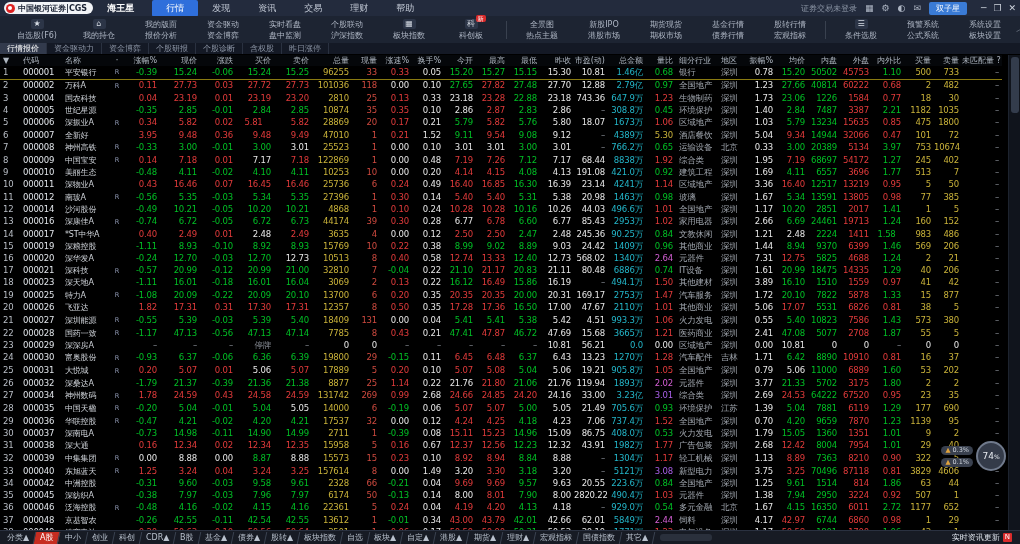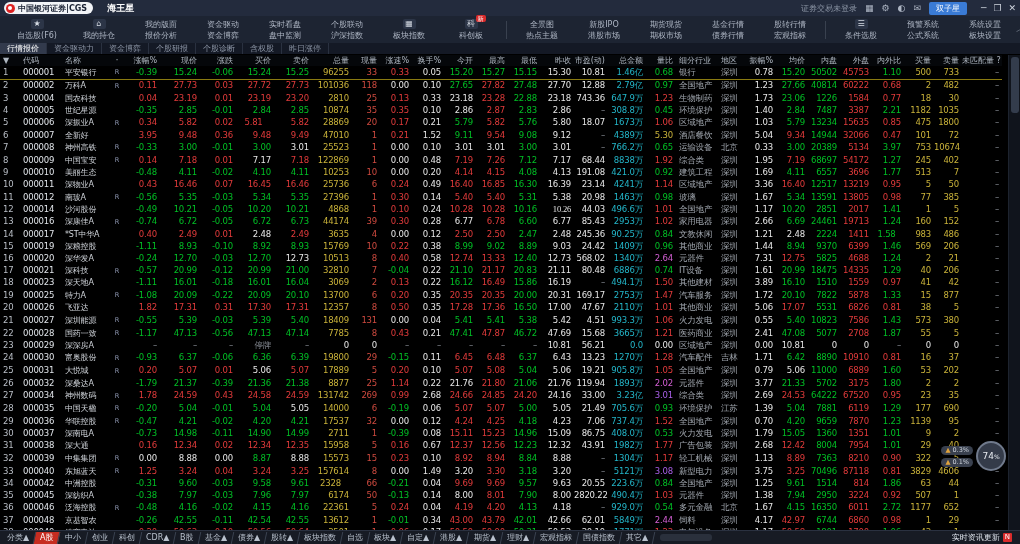--- a/index.html
+++ b/index.html
@@ -74,20 +74,28 @@
 <body>
 
 <div id="app">
 
   <div class="menubar">
     <div class="logo-pill">
       <span class="logo-dot"></span>
       <span class="logo-text">中国银河证券|CGS</span>
     </div>
     <span class="app-name">海王星</span>
+    <div class="menu-items">
+        <span class="menu-item active">行情</span>
+        <span class="menu-item">发现</span>
+        <span class="menu-item">资讯</span>
+        <span class="menu-item">交易</span>
+        <span class="menu-item">理财</span>
+        <span class="menu-item">帮助</span>
+      </div>
     <div class="menubar-right">
       <span class="login-status">证券交易未登录</span>
       <span class="mb-ico">▦</span>
       <span class="mb-ico">⚙</span>
       <span class="mb-ico">◐</span>
       <span class="mb-ico">✉</span>
       <span class="gemini-btn">双子星</span>
       <span class="win-btns">
         <span>─</span>
           <span>❐</span>
@@ -611,21 +619,21 @@
             <td class="" style="color: rgb(0, 192, 37);">-0.05</td>
             <td class="" style="color: rgb(0, 192, 37);">10.20</td>
             <td class="" style="color: rgb(0, 192, 37);">10.21</td>
             <td class="" style="color: rgb(201, 178, 58);">4868</td>
             <td class="" style="color: rgb(207, 74, 63);">1</td>
             <td class="" style="color: rgb(226, 59, 59);">0.10</td>
             <td class="" style="color: rgb(230, 230, 230);">0.24</td>
             <td class="" style="color: rgb(226, 59, 59);">10.28</td>
             <td class="" style="color: rgb(226, 59, 59);">10.28</td>
             <td class="" style="color: rgb(0, 192, 37);">10.16</td>
-            <td class="" style="color: rgb(230, 230, 230); font-family: Liberation Serif, serif;">10.26</td>
+            <td class="" style="color: rgb(230, 230, 230);">10.26</td>
             <td class="" style="color: rgb(230, 230, 230);">44.03</td>
             <td class="" style="color: rgb(35, 182, 201);">496.6万</td>
             <td class="" style="color: rgb(226, 59, 59);">1.01</td>
             <td class="al" style="color: rgb(160, 166, 174);">全国地产</td>
             <td class="al" style="color: rgb(160, 166, 174);">深圳</td>
             <td class="" style="color: rgb(230, 230, 230);">1.17</td>
             <td class="" style="color: rgb(0, 192, 37);">10.20</td>
             <td class="" style="color: rgb(0, 192, 37);">2851</td>
             <td class="" style="color: rgb(226, 59, 59);">2017</td>
             <td class="" style="color: rgb(0, 192, 37);">1.41</td>
@@ -1308,21 +1316,21 @@
           <tr>
             <td class="al" style="color: rgb(185, 190, 198);">34</td>
             <td class="al" style="color: rgb(223, 227, 232);">000042</td>
             <td class="al" style="font-size: 8px; color: rgb(207, 211, 217);">中洲控股</td>
             <td class="ac" style="color: rgb(230, 230, 230);"></td>
             <td class="" style="color: rgb(0, 192, 37);">-0.31</td>
             <td class="" style="color: rgb(0, 192, 37);">9.60</td>
             <td class="" style="color: rgb(0, 192, 37);">-0.03</td>
             <td class="" style="color: rgb(0, 192, 37);">9.58</td>
             <td class="" style="color: rgb(0, 192, 37);">9.61</td>
-            <td class="" style="color: rgb(201, 178, 58); text-align: center;">2328</td>
+            <td class="" style="color: rgb(201, 178, 58);">2328</td>
             <td class="" style="color: rgb(207, 74, 63);">66</td>
             <td class="" style="color: rgb(0, 192, 37);">-0.21</td>
             <td class="" style="color: rgb(230, 230, 230);">0.04</td>
             <td class="" style="color: rgb(226, 59, 59);">9.69</td>
             <td class="" style="color: rgb(226, 59, 59);">9.69</td>
             <td class="" style="color: rgb(0, 192, 37);">9.57</td>
             <td class="" style="color: rgb(230, 230, 230);">9.63</td>
             <td class="" style="color: rgb(230, 230, 230);">20.55</td>
             <td class="" style="color: rgb(35, 182, 201);">223.6万</td>
             <td class="" style="color: rgb(0, 192, 37);">0.84</td>

